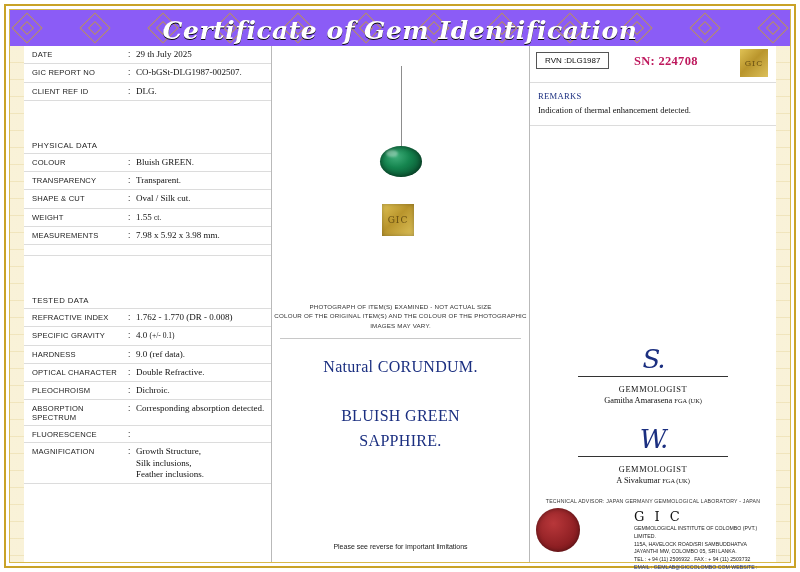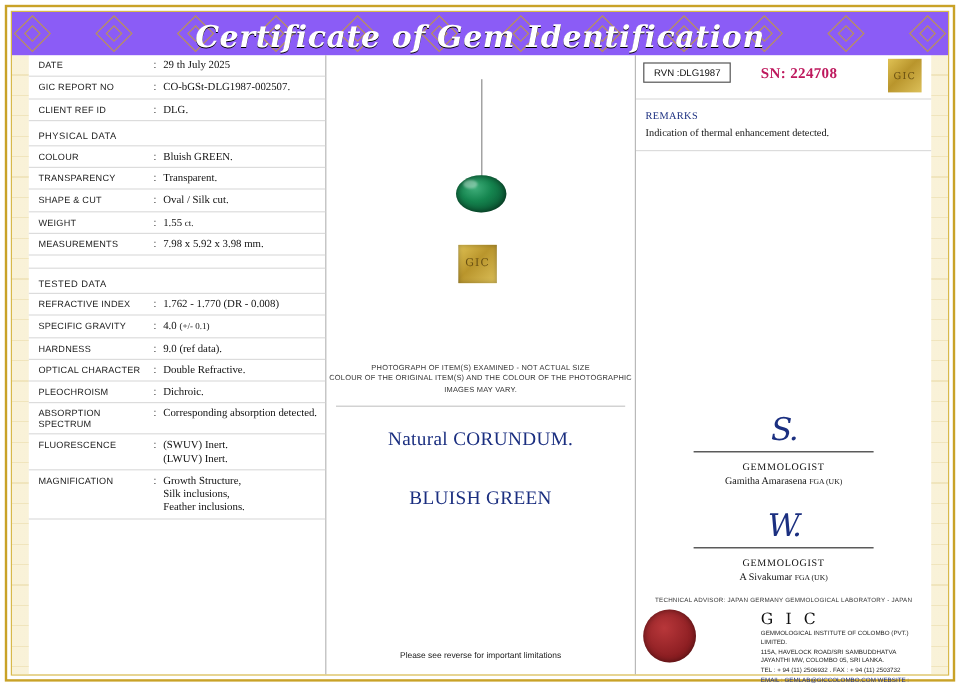--- a/index.html
+++ b/index.html
@@ -151,20 +151,21 @@
     line-height: 1.25;
   }
   .row .val small { font-size: 7.5px; text-align: center; }
   .section-head {
     padding: 8px 6px 3px 8px;
     font-size: 7.8px;
     letter-spacing: .4px;
     text-transform: uppercase;
     color: #222;
     border-bottom: 1px solid #dcdcdc;
+    margin-top: 32px;
   }
   .spacer-row { height: 10px; border-bottom: 1px solid #dcdcdc; }
 
   
   .gem-wrap {
     position: relative;
     height: 296px;
   }
   .gem-stone {
     position: absolute;
@@ -504,22 +505,20 @@
         <div class="val">Dichroic.</div>
       </div>
       <div class="row">
         <div class="lbl">Absorption Spectrum</div>
         <div class="colon">:</div>
         <div class="val" style="white-space:pre-line">Corresponding absorption detected.</div>
       </div>
       <div class="row">
         <div class="lbl">Fluorescence</div>
         <div class="colon">:</div>
-        <div class="val" style="white-space:pre-line">(SWUV)  Inert.
-(LWUV)  Inert.</div>
       </div>
       <div class="row">
         <div class="lbl">Magnification</div>
         <div class="colon">:</div>
         <div class="val" style="white-space:pre-line">Growth Structure,
 Silk inclusions,
 Feather inclusions.</div>
       </div>
     </div>
 
@@ -532,20 +531,21 @@
           <div>Photograph of item(s) examined - not actual size</div>
           <div>Colour of the original item(s) and the colour of the photographic images may vary.</div>
         </div>
         <div class="mid-divider"></div>
       </div>
 
       <div class="ident-block">
         <div class="ident-1">Natural CORUNDUM.</div>
         <div class="ident-2">
           <div>BLUISH GREEN</div>
+          <div>SAPPHIRE.</div>
         </div>
       </div>
 
       <div class="reverse-note">Please see reverse for important limitations</div>
     </div>
 
     <div class="col-right">
       <div class="rvn-row">
         <div class="rvn-box">RVN :DLG1987</div>
         <div class="sn">SN: 224708</div>

